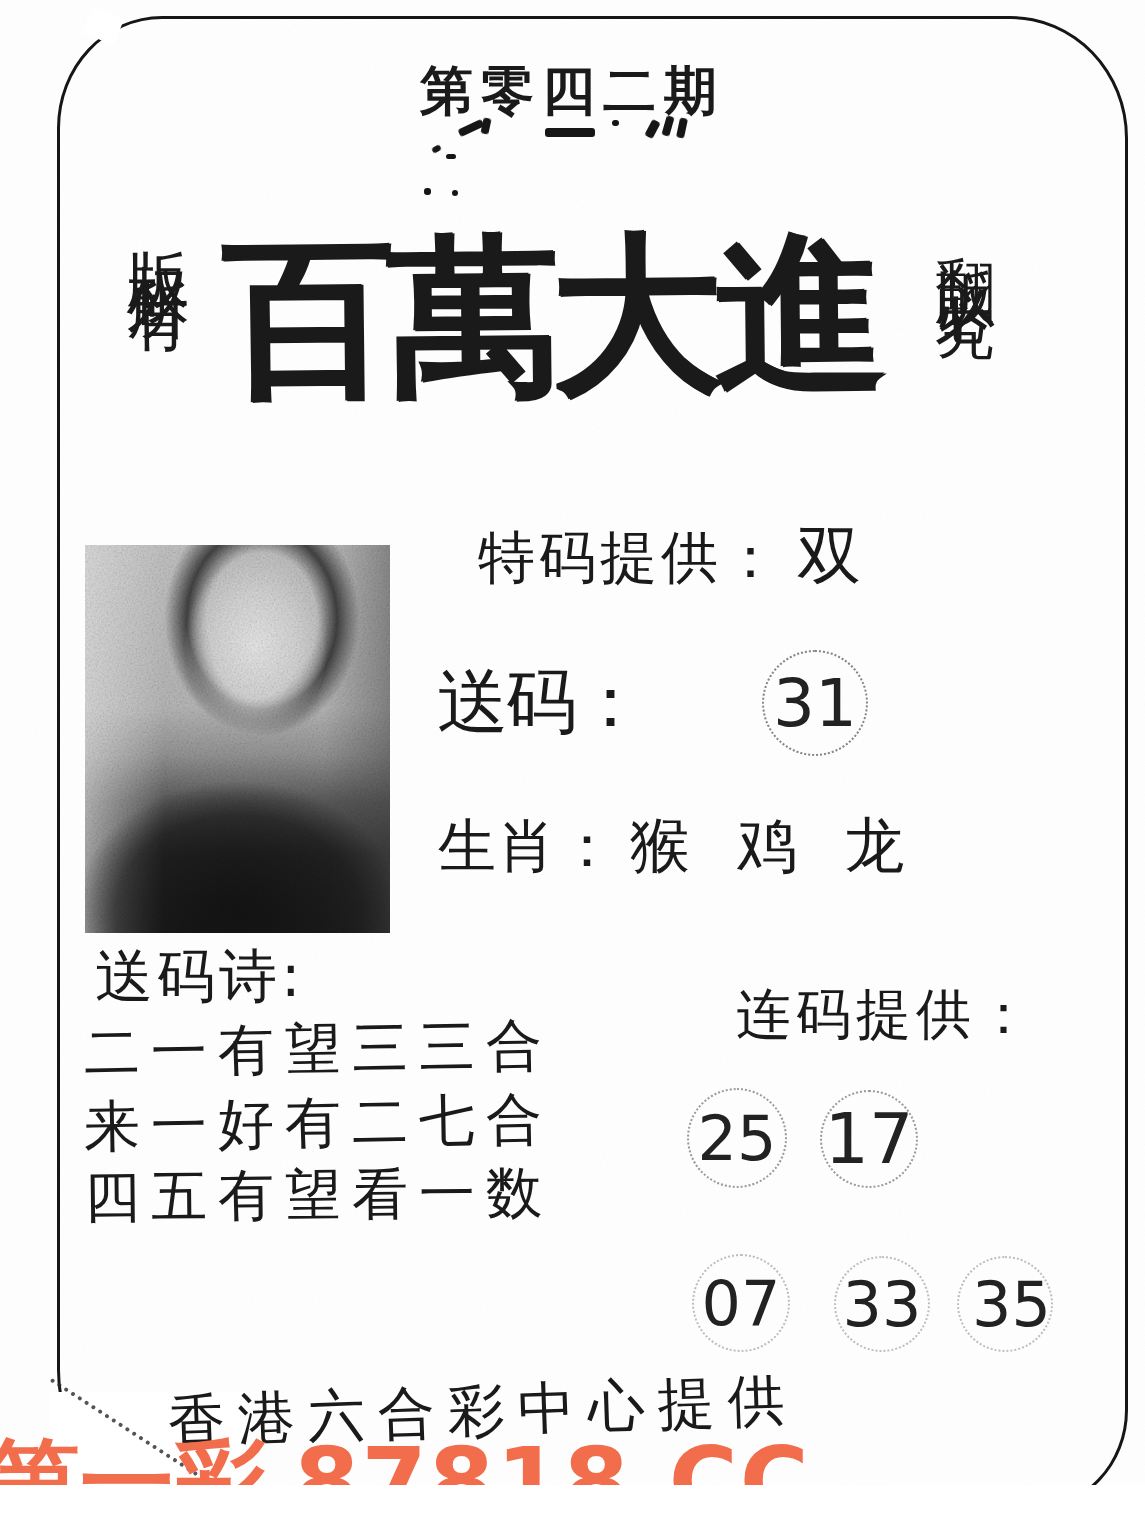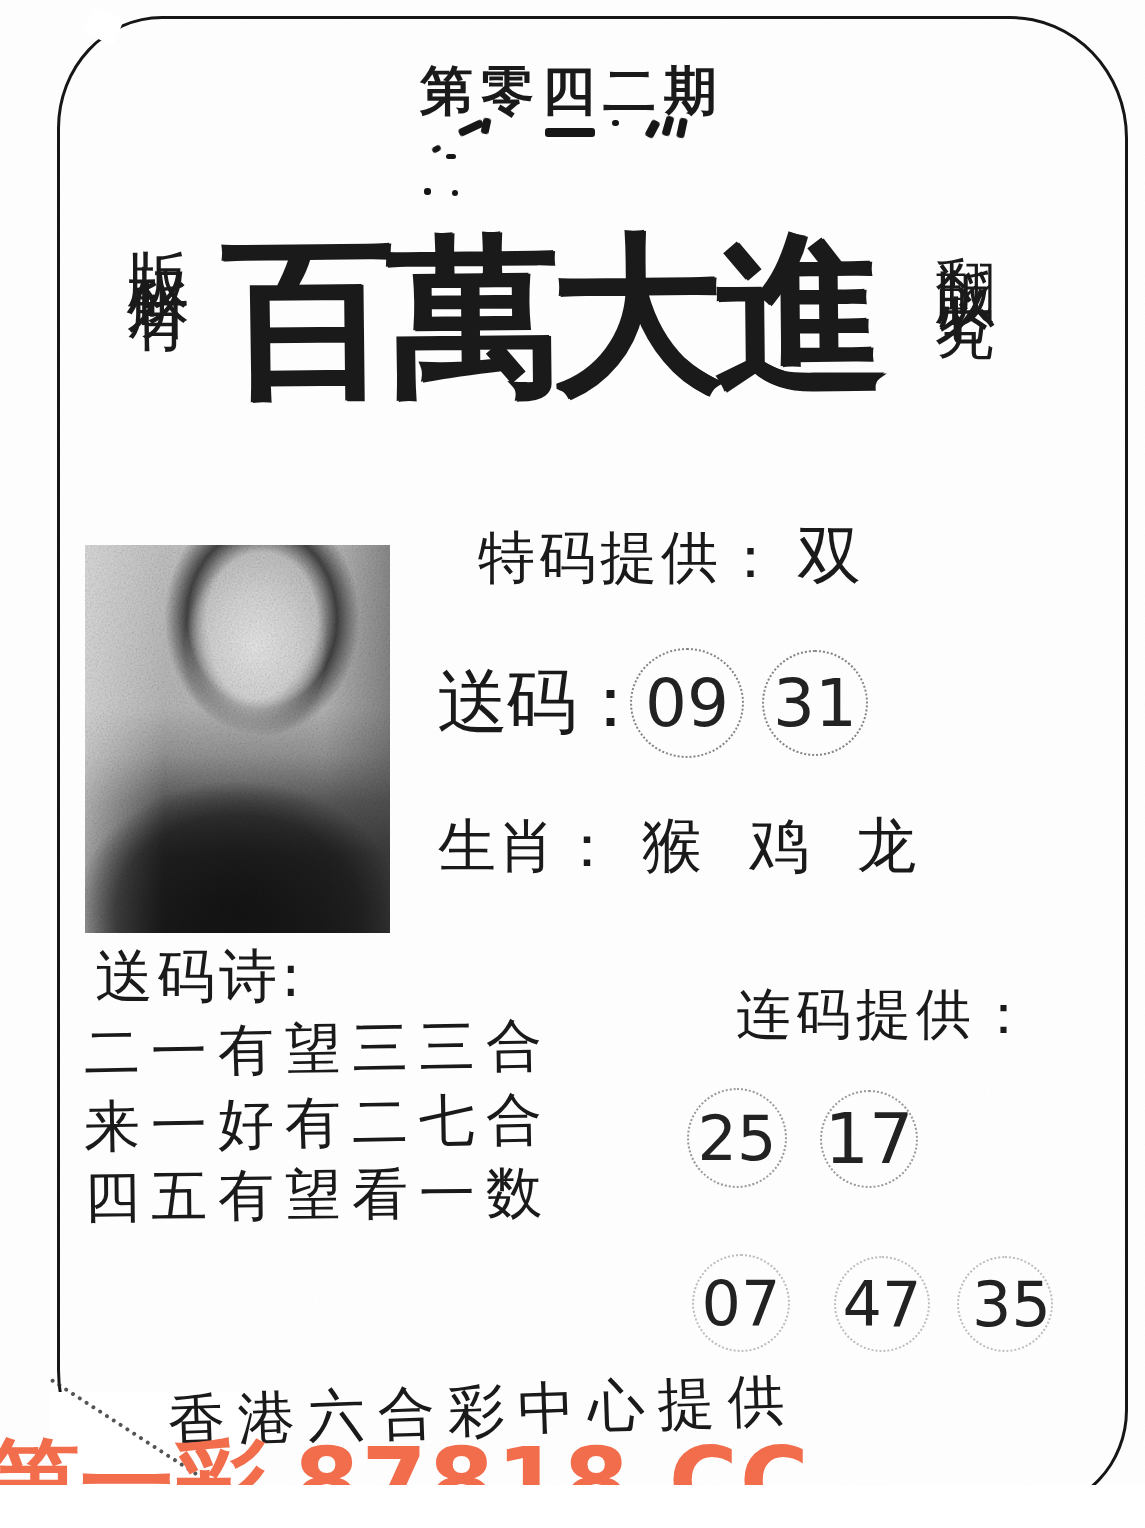--- a/index.html
+++ b/index.html
@@ -57,21 +57,21 @@
   .special-line{
     position:absolute;left:478px;top:512px;z-index:3;font-size:57px;letter-spacing:4px;
   }
   .special-line .val{font-size:64px;margin-left:14px;font-weight:500;}
   .gift-label{
     position:absolute;left:437px;top:655px;z-index:3;font-size:71px;letter-spacing:-2px;font-weight:500;
   }
   .zodiac-line{
     position:absolute;left:438px;top:806px;z-index:3;font-size:58px;letter-spacing:2px;font-weight:500;
   }
-  .zodiac-line .val{font-size:60px;margin-left:24px;letter-spacing:14px;}
+  .zodiac-line .val{font-size:60px;margin-left:12px;letter-spacing:14px;}
   .poem-title{
     position:absolute;left:95px;top:938px;z-index:3;font-size:58px;letter-spacing:4px;font-weight:500;
   }
   .poem-line{
     position:absolute;left:84px;z-index:3;font-size:56px;letter-spacing:11px;white-space:nowrap;
   }
   .poem-1{top:1012px;transform:rotate(-1deg);}
   .poem-2{top:1086px;transform:rotate(-1deg);}
   .poem-3{top:1158px;transform:rotate(-0.6deg);}
   .linked-label{
@@ -175,23 +175,20 @@
     <svg class="layer p-noise" width="305" height="388">
       <filter id="pnoise">
           <feTurbulence type="fractalNoise" baseFrequency="0.55" numOctaves="3" stitchTiles="stitch"></feTurbulence>
           <feColorMatrix type="saturate" values="0"></feColorMatrix>
         </filter>
       <rect width="305" height="388" filter="url(#pnoise)"></rect>
     </svg>
   </div>
 
   <div class="gift-label">送码：</div>
-  <div class="circle c-dark g1">
-      <span>09</span>
-    </div>
   <div class="circle c-dark g2">
       <span>31</span>
     </div>
 
   <div class="zodiac-line">
     <span>生肖：</span><span class="val">猴 鸡 龙</span>
   </div>
 
   <div class="poem-title">送码诗:</div>
   <div class="poem-line poem-1">二一有望三三合</div>
@@ -202,21 +199,21 @@
   <div class="circle c-mid l1">
       <span>25</span>
     </div>
   <div class="circle c-mid l2">
       <span>17</span>
     </div>
   <div class="circle c-faint m1">
       <span>07</span>
     </div>
   <div class="circle c-faint m2">
-      <span>47</span>
+      <span>33</span>
     </div>
   <div class="circle c-faint m3">
       <span>35</span>
     </div>
 
   <div class="footer-line">香港六合彩中心提供</div>
 
   <div class="watermark">
     <span>第一彩</span><span class="domain">87818.CC</span>
   </div>

